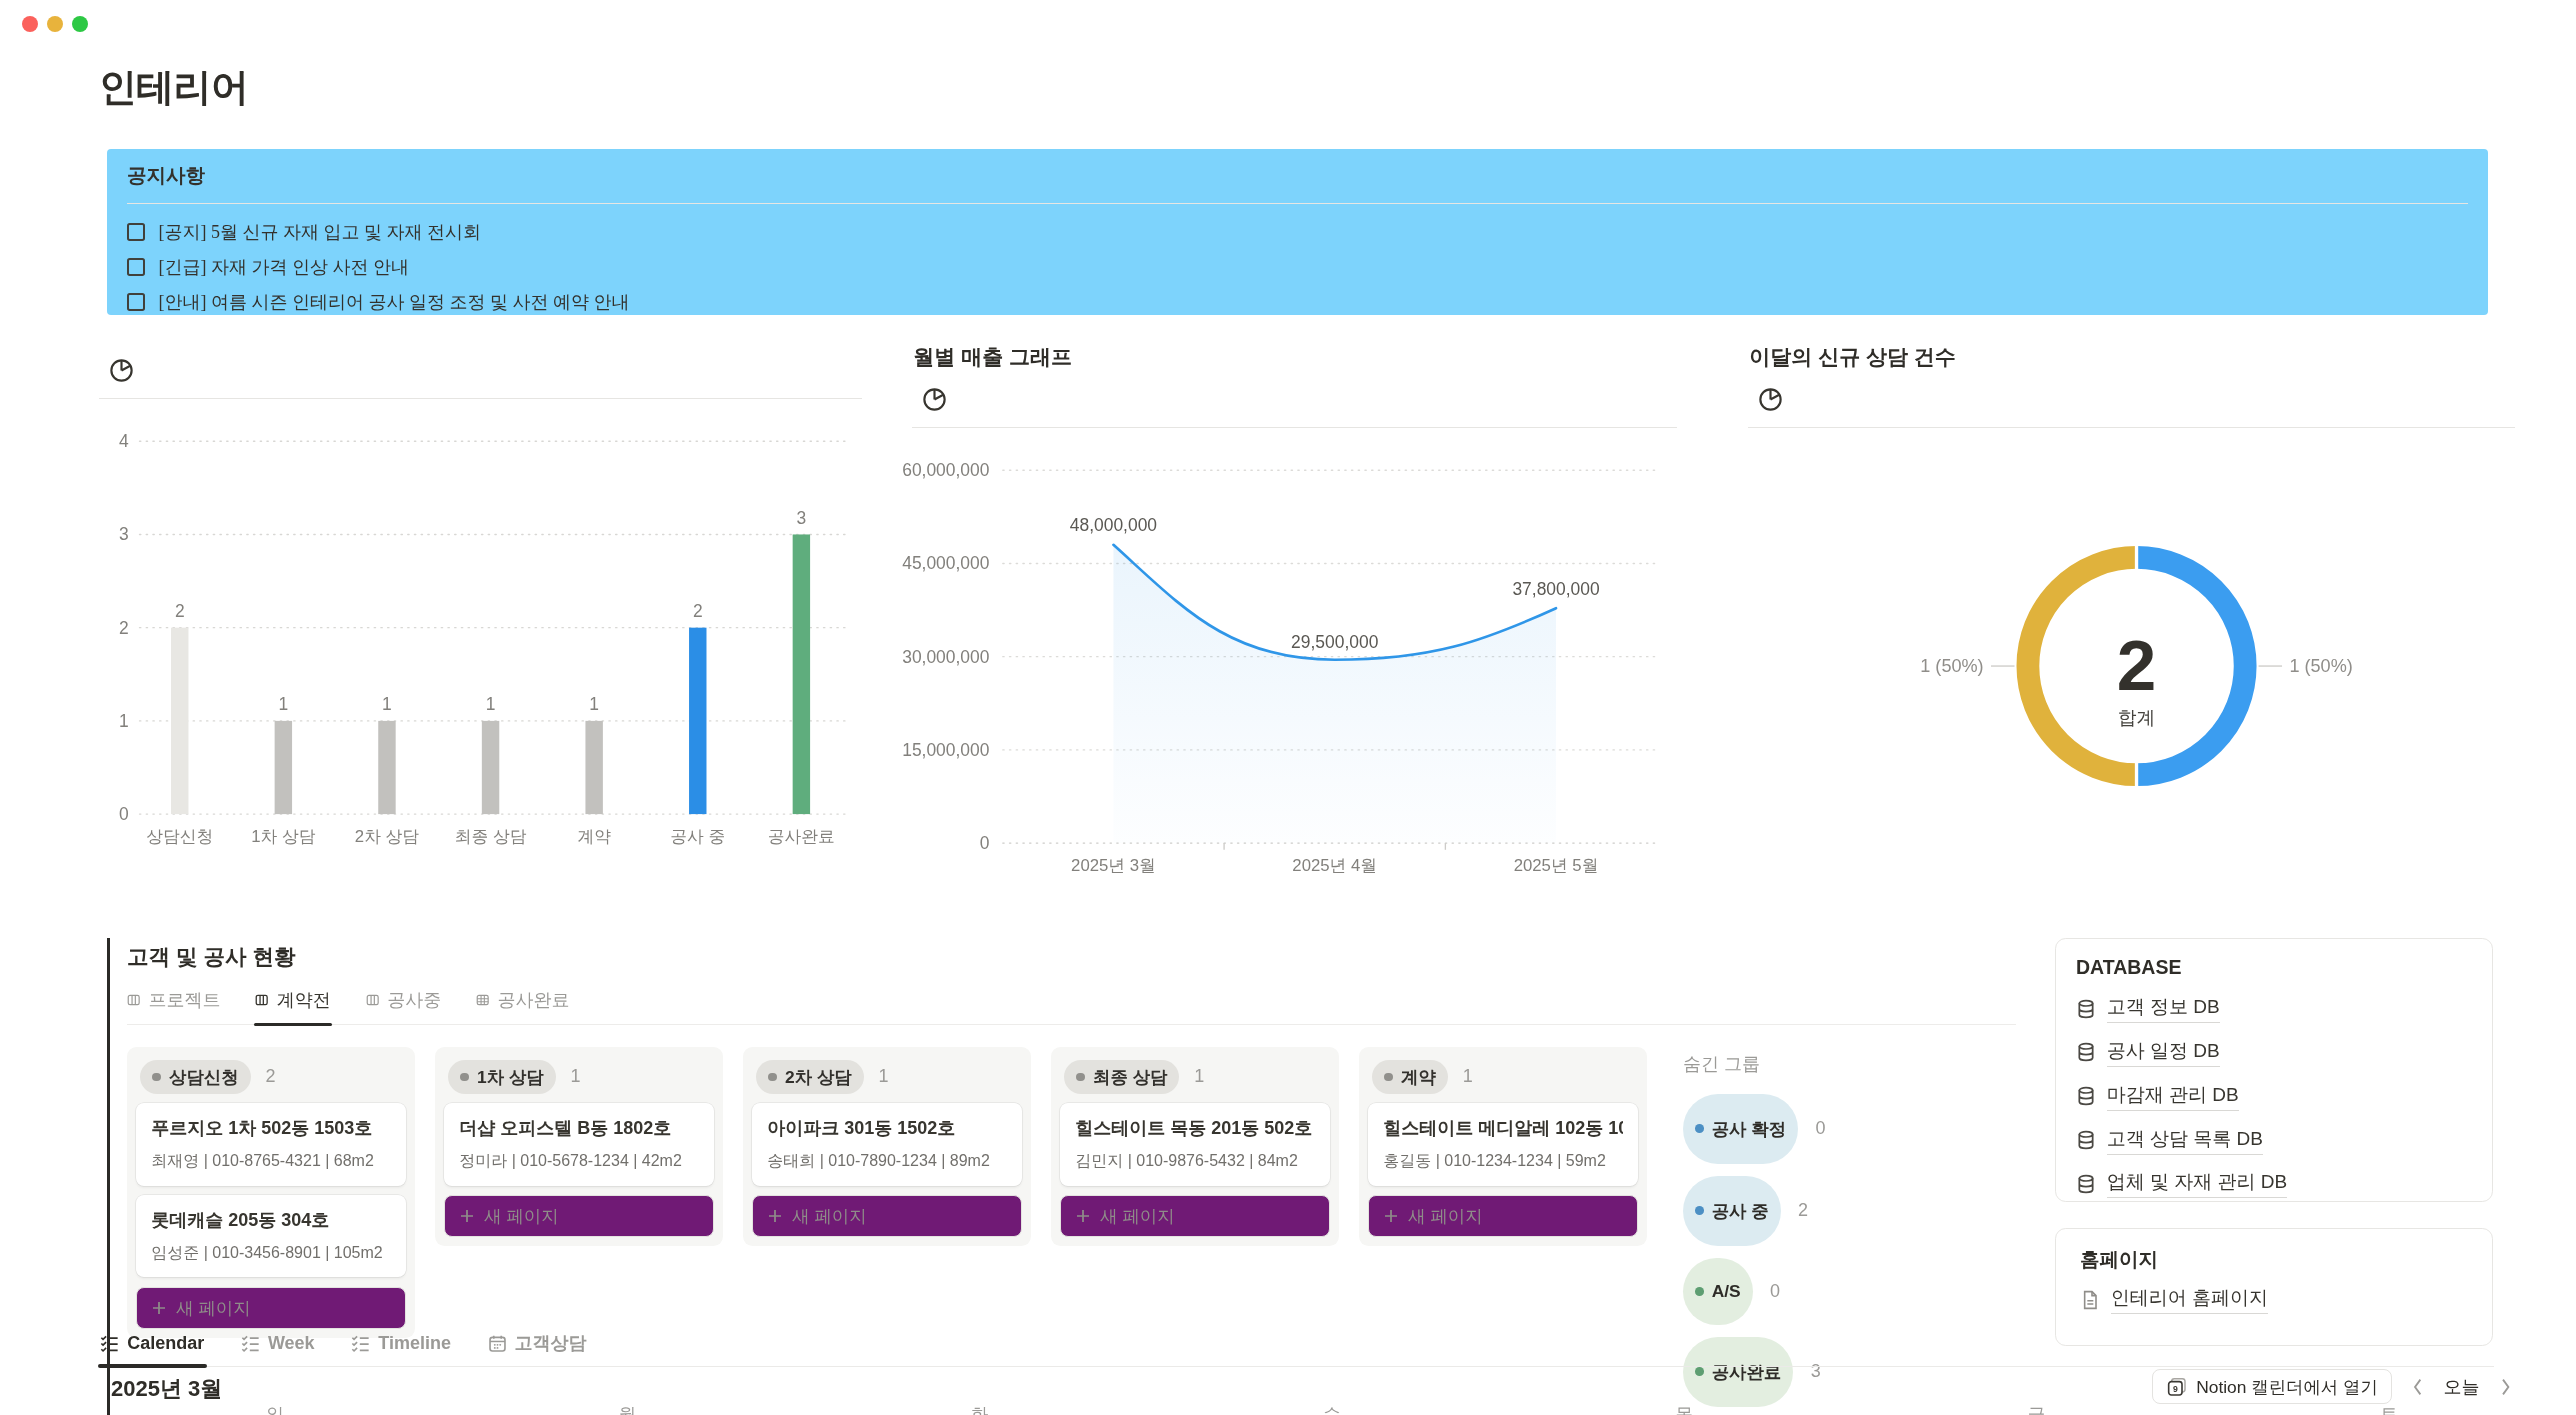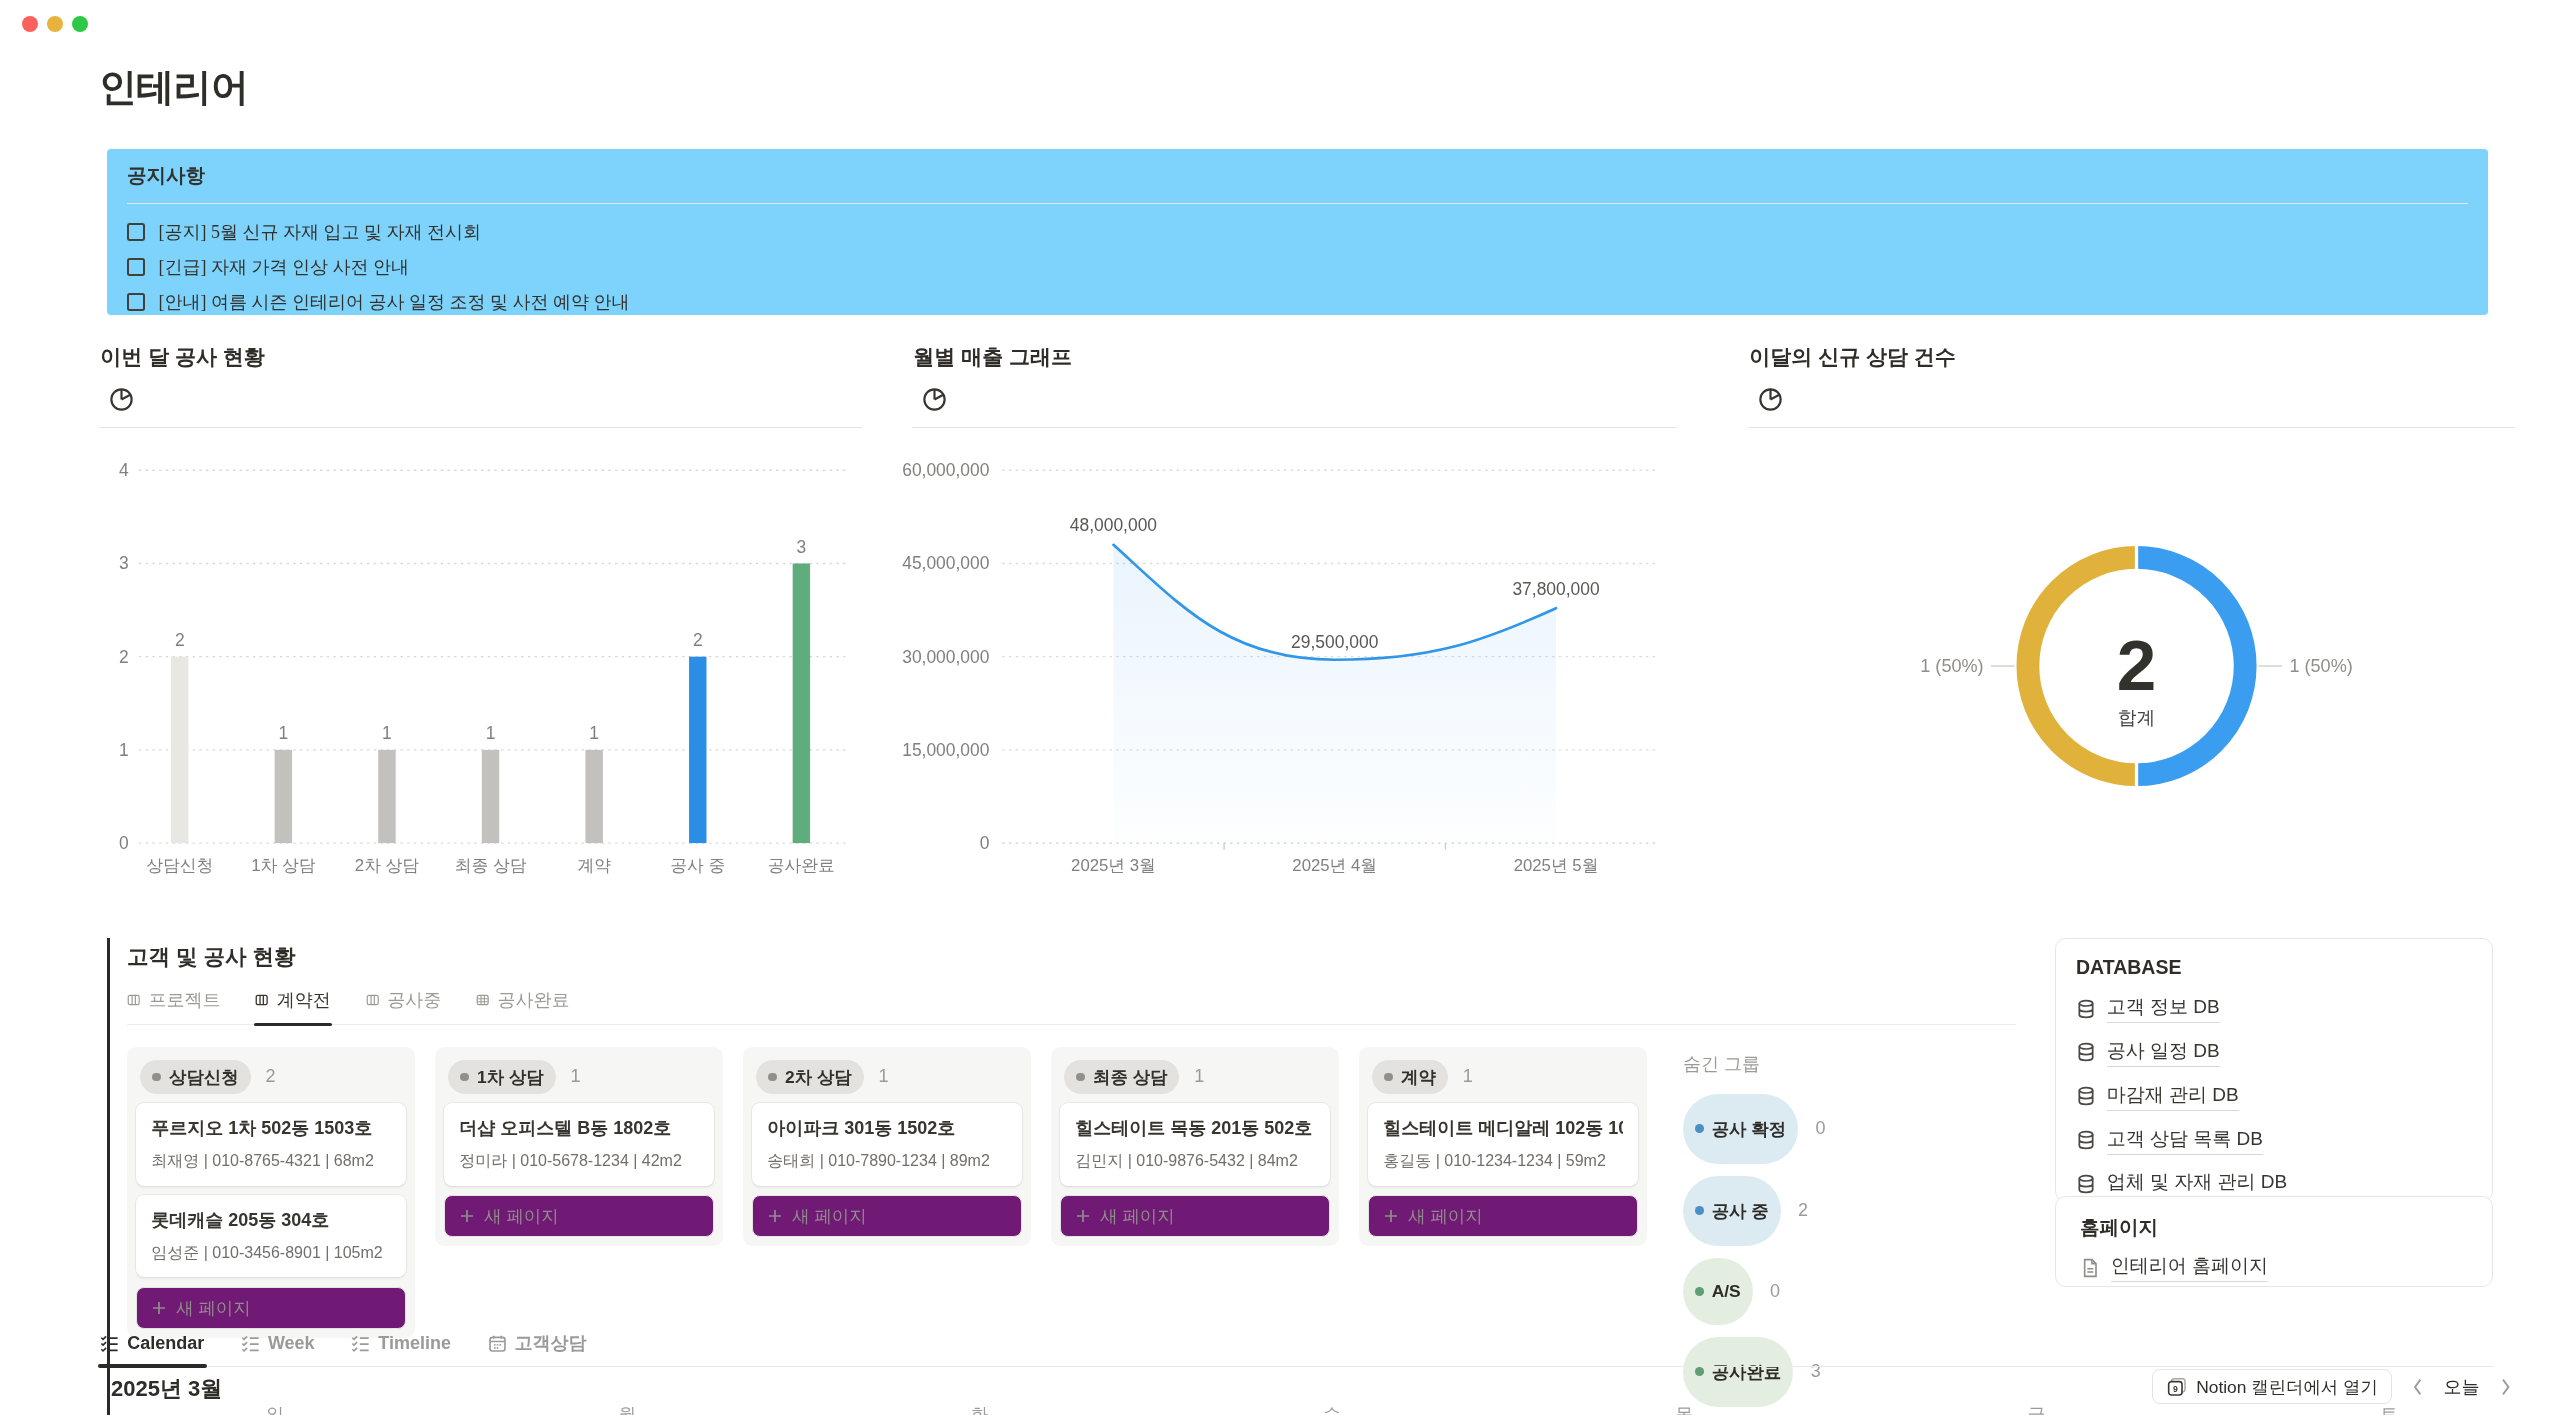--- a/index.html
+++ b/index.html
@@ -92,21 +92,20 @@
     <span class="cbx"></span>
     <span class="notice-text">[긴급] 자재 가격 인상 사전 안내</span>
   </div>
   <div class="notice-row">
     <span class="cbx"></span>
     <span class="notice-text">[안내] 여름 시즌 인테리어 공사 일정 조정 및 사전 예약 안내</span>
   </div>
 </div>
 
 <div class="abs chart-block" style="left:99px;width:763px;">
-  <div class="c-title">이번 달 공사 현황</div>
   <svg class="c-icon" viewBox="0 0 40 40">
     <circle cx="20" cy="20" r="15" fill="none" stroke="#37352F" stroke-width="3.2"></circle>
     <path d="M20,20 L20,5 M20,20 L33,13" stroke="#37352F" stroke-width="3.2" fill="none"></path>
   </svg>
   <div class="c-div"></div>
   <svg id="barchart" width="763" height="456" viewBox="0 0 1137 680">
       <line x1="60" y1="619" x2="1112" y2="619" stroke="#D8D7D4" stroke-width="2" stroke-dasharray="2 8" stroke-linecap="round"></line>
       <text x="44" y="628" fill="#82807C" font-size="26" text-anchor="end" font-weight="normal">0</text>
       <line x1="60" y1="480" x2="1112" y2="480" stroke="#D8D7D4" stroke-width="2" stroke-dasharray="2 8" stroke-linecap="round"></line>
       <text x="44" y="489" fill="#82807C" font-size="26" text-anchor="end" font-weight="normal">1</text>
@@ -410,21 +409,21 @@
   </div>
   <div class="sb-row">
     <svg width="20" height="20" viewBox="0 0 30 30">
         <ellipse cx="15" cy="6.5" rx="10" ry="4" fill="none" stroke="#4A4843" stroke-width="2.6"></ellipse>
         <path d="M5,6.5 V23.5 c0,2.2 4.5,4 10,4 s10,-1.8 10,-4 V6.5 M5,15 c0,2.2 4.5,4 10,4 s10,-1.8 10,-4" fill="none" stroke="#4A4843" stroke-width="2.6"></path>
       </svg>
     <span class="sb-link">업체 및 자재 관리 DB</span>
   </div>
 </div>
 
-<div class="abs side-box" style="top:1196px;height:91px;padding-left:24px;">
+<div class="abs side-box" style="top:1228px;height:118px;padding-left:24px;">
   <div class="sb-title">홈페이지</div>
   <div class="sb-row" style="margin-top:12px;">
     <svg width="20" height="20" viewBox="0 0 30 30">
         <path d="M7,2.5 h11 l6,6 V27.5 h-17 z" fill="none" stroke="#8F8D89" stroke-width="2.4"></path>
         <path d="M18,2.5 V8.5 H24" fill="none" stroke="#8F8D89" stroke-width="2.4"></path>
         <path d="M11,16 H20 M11,21 H20" stroke="#8F8D89" stroke-width="2.2"></path>
       </svg>
     <span class="sb-link">인테리어 홈페이지</span>
   </div>
 </div>

